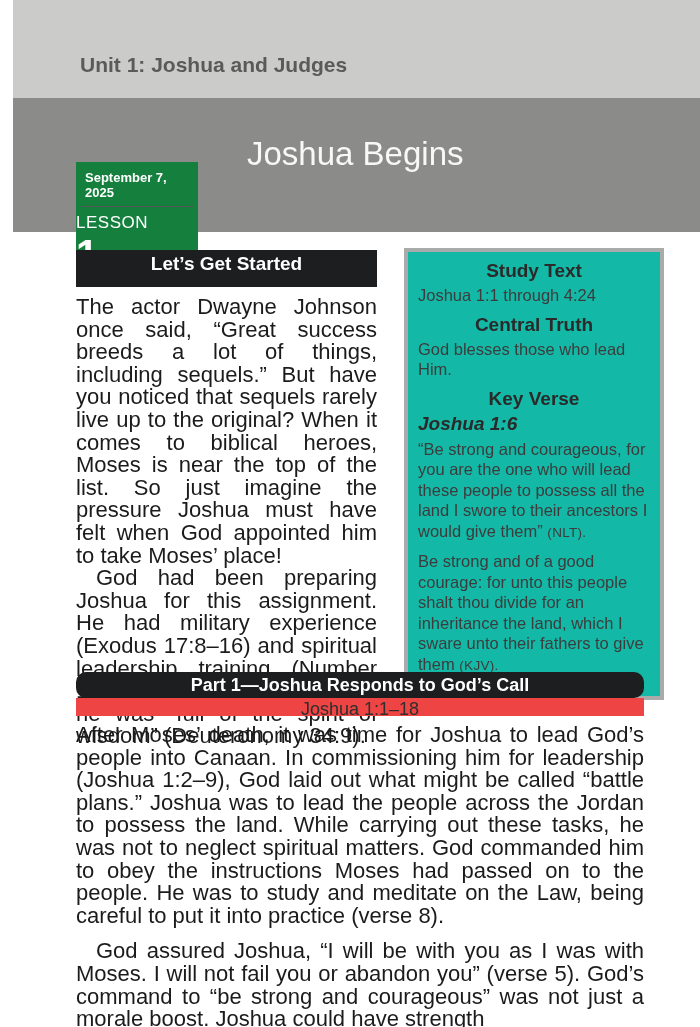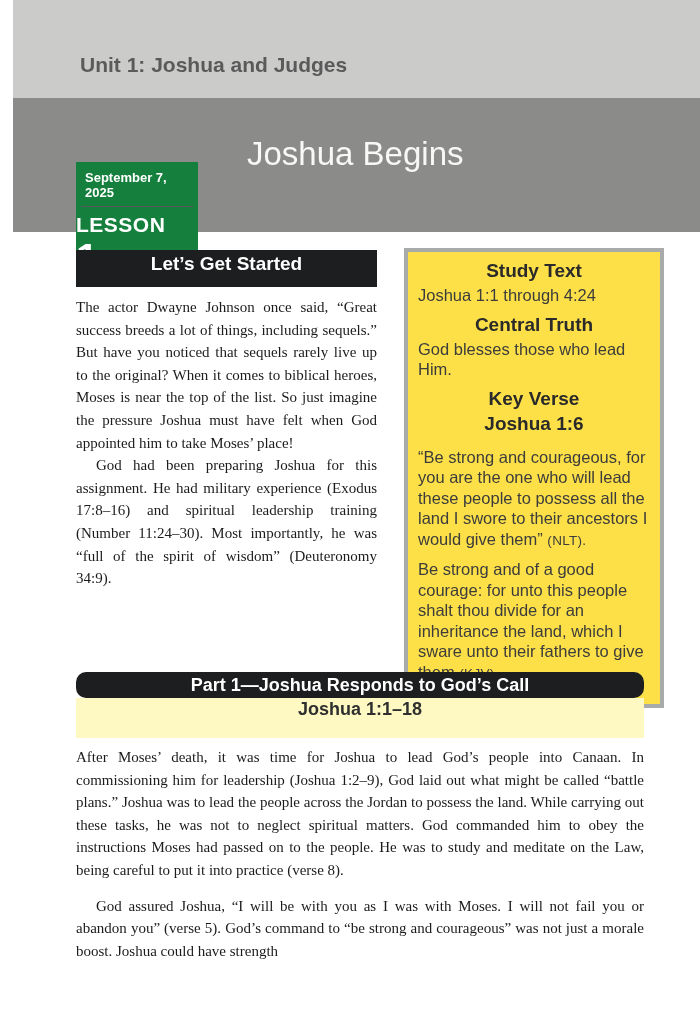--- a/index.html
+++ b/index.html
@@ -9,54 +9,54 @@
   
   .band-light{position:absolute;left:13px;top:0;width:687px;height:98px;background:#cbccca;}
   .unit-label{position:absolute;left:80px;top:53px;font-size:21px;font-weight:700;color:#595a59;}
 
   .band-dark{position:absolute;left:13px;top:98px;width:687px;height:134px;background:#8b8c8a;}
 
   .lesson-box{position:absolute;left:76px;top:116px;width:122px;height:99px;background:#15803d;
               color:#ffffff;text-align:left;margin-top:46px;}
   .lesson-date{font-size:13px;font-weight:700;padding:8px 4px 6px;margin:0 5px;
                border-bottom:1px solid #54565a;}
-  .lesson-word{font-size:21px;font-weight:700;letter-spacing:0.5px;margin-top:6px;}
+  .lesson-word{font-size:17px;font-weight:400;letter-spacing:0.5px;margin-top:6px;}
   .lesson-num{font-size:40px;font-weight:700;line-height:1.0;margin-top:1px;}
 
   .main-title{position:absolute;left:247px;top:132px;color:#f8f8f8;font-size:33px;
               line-height:44px;font-weight:400;}
 
   
   .content-row{position:absolute;left:76px;top:250px;width:568px;display:flex;gap:27px;}
   .left-col{width:301px;flex:0 0 301px;}
 
   .section-bar{background:#1d1e1f;color:#ffffff;text-align:center;height:37px;line-height:27px;
                font-size:19px;font-weight:700;}
-  .body-serif{font-family:Liberation Serif, serif;font-size:15px;line-height:22.6px;
+  .body-serif{font-family:Liberation Sans, sans-serif;font-size:22px;line-height:22.6px;
               color:#1b1b1b;text-align:justify;}
   .left-col .body-serif{margin:9px 0 0 0;}
   .left-col .body-serif + .body-serif{margin-top:0;}
   .indent{text-indent:20px;}
 
   
-  .study-panel{flex:0 0 232px;width:232px;border:4px solid #a9abaa;background:#fde047;
+  .study-panel{flex:0 0 232px;width:232px;border:4px solid #a9abaa;background:#14b8a6;
                margin-top:-2px;align-self:flex-start;padding:4px 10px 12px;}
   .sp-heading{font-size:19px;font-weight:700;color:#2a2a2a;text-align:center;margin:8px 0 3px;}
   .sp-heading.first{margin-top:4px;}
-  .sp-ref{font-size:19px;font-weight:700;color:#2a2a2a;text-align:center;margin:0 0 12px;}
+  .sp-ref{font-size:19px;font-weight:700;color:#2a2a2a;text-align:left;margin:0 0 4px;font-style:italic;}
   .sp-text{font-size:16.5px;line-height:20.5px;color:#3c3c3c;margin:0 0 4px;}
   .sp-verse{font-size:16.5px;line-height:20.5px;color:#3c3c3c;margin:0 0 8px;}
   .version{font-size:0.82em;letter-spacing:0.3px;}
 
   
   .part-section{position:absolute;left:76px;top:672px;width:568px;}
   .part-bar{background:#1d1e1f;color:#ffffff;text-align:center;height:26px;line-height:26px;
             font-size:18px;font-weight:700;border-radius:10px;}
-  .part-subbar{background:#fef9c3;color:#2e2f2e;text-align:center;height:40px;line-height:22px;
-               font-size:18px;font-weight:700;}
+  .part-subbar{background:#ef4444;color:#2e2f2e;text-align:center;height:18px;line-height:22px;
+               font-size:18px;font-weight:400;}
   .part-section .body-serif{margin:8px 0 0 0;}
   .part-section .body-serif + .body-serif{margin-top:13px;}
 </style>
 </head>
 <body>
 
 <div class="page">
 
   <div class="band-light"></div>
   <div class="unit-label">Unit 1: Joshua and Judges</div>

